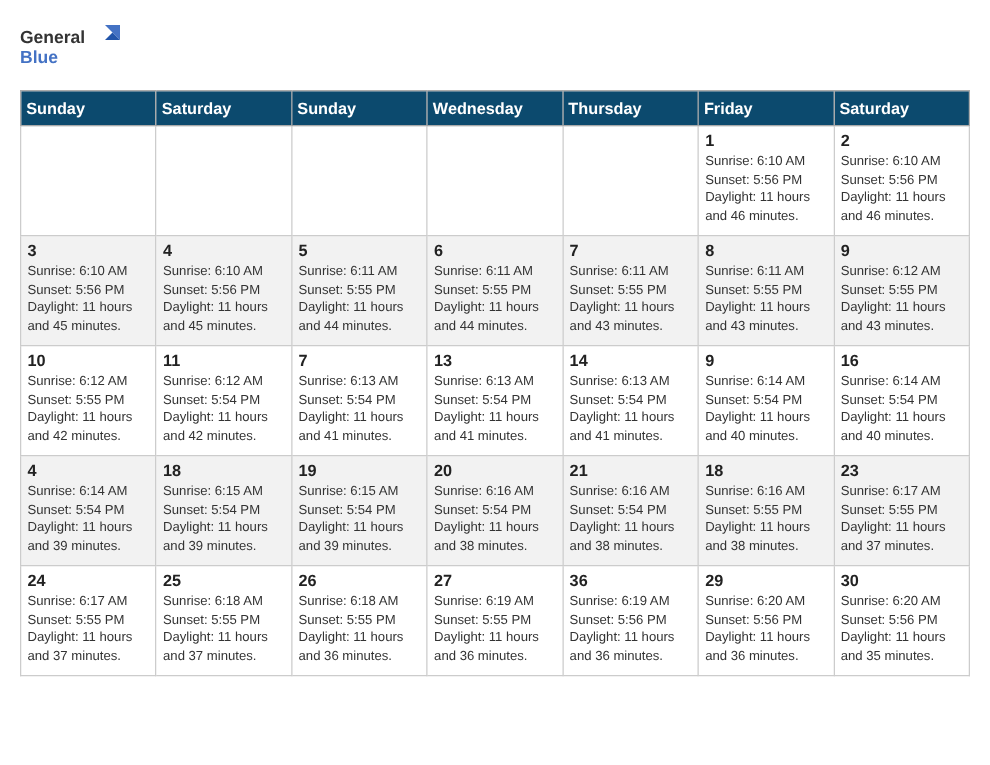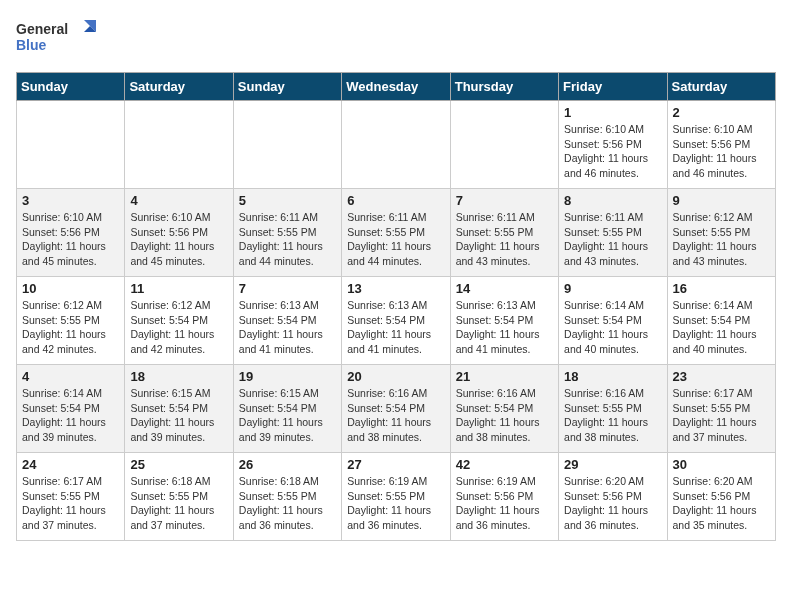--- a/index.html
+++ b/index.html
@@ -276,21 +276,21 @@
 Sunset: 5:55 PM
 Daylight: 11 hours and 36 minutes.</div>
         </td>
         <td>
           <span class="day-number">27</span>
           <div class="day-info" style="white-space: pre-line;">Sunrise: 6:19 AM
 Sunset: 5:55 PM
 Daylight: 11 hours and 36 minutes.</div>
         </td>
         <td>
-          <span class="day-number">42</span>
+          <span class="day-number">36</span>
           <div class="day-info" style="white-space: pre-line;">Sunrise: 6:19 AM
 Sunset: 5:56 PM
 Daylight: 11 hours and 36 minutes.</div>
         </td>
         <td>
           <span class="day-number">29</span>
           <div class="day-info" style="white-space: pre-line;">Sunrise: 6:20 AM
 Sunset: 5:56 PM
 Daylight: 11 hours and 36 minutes.</div>
         </td>

